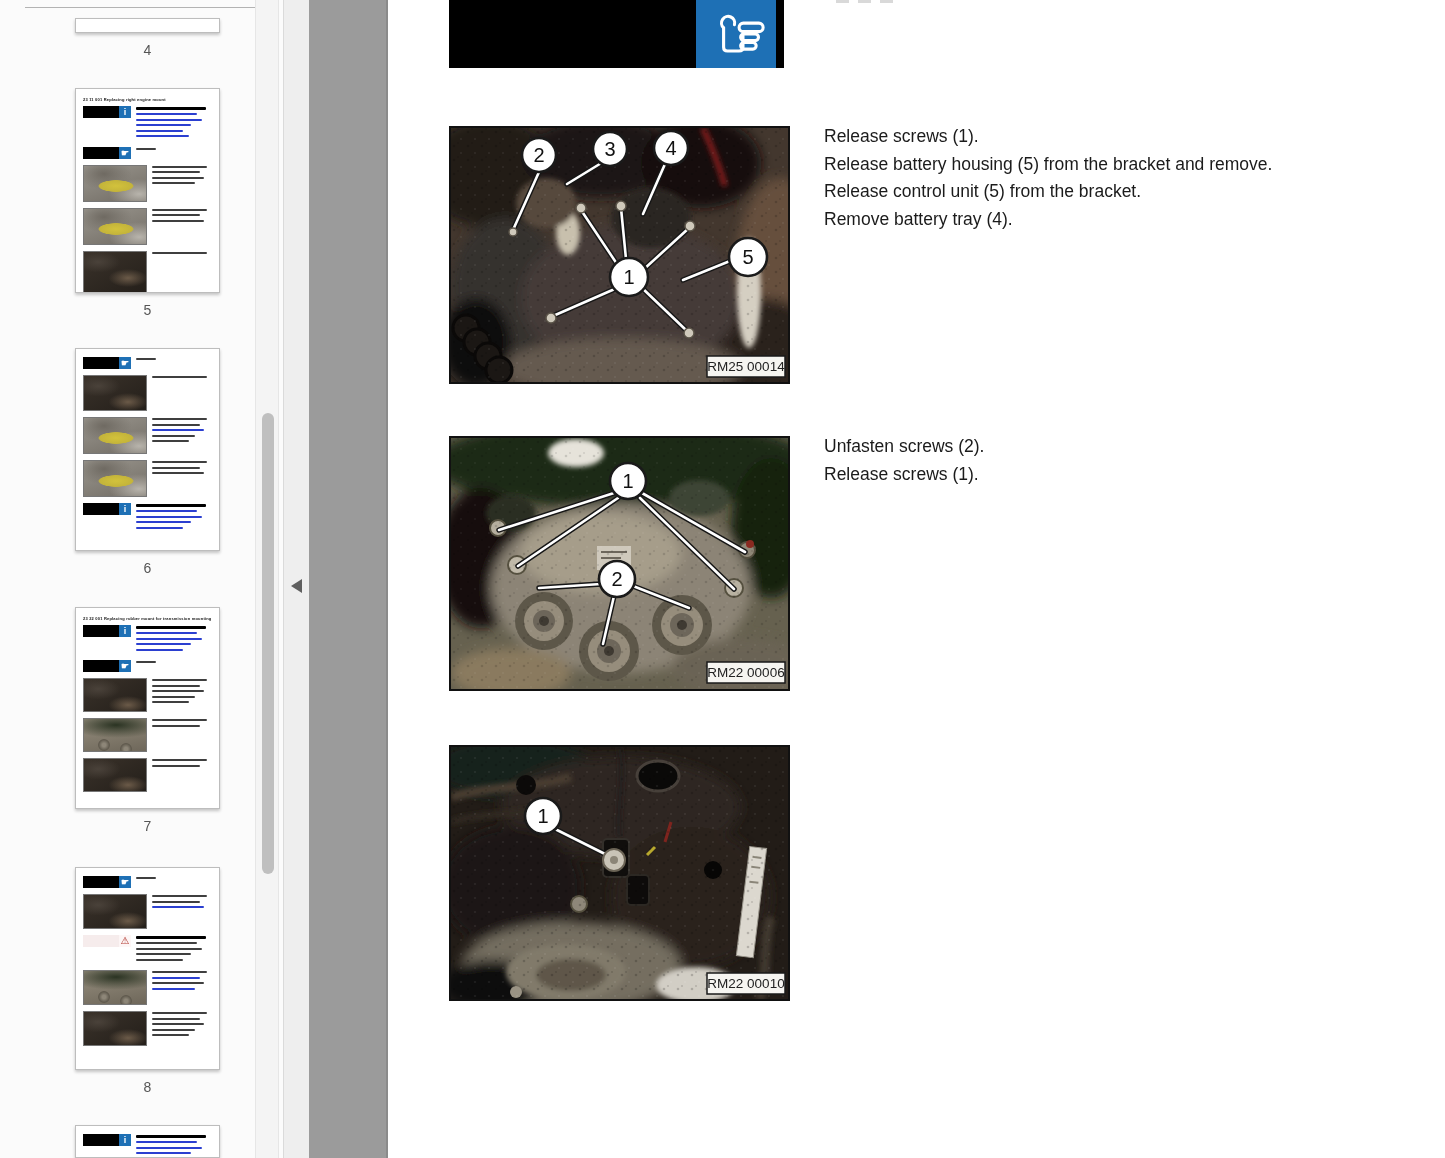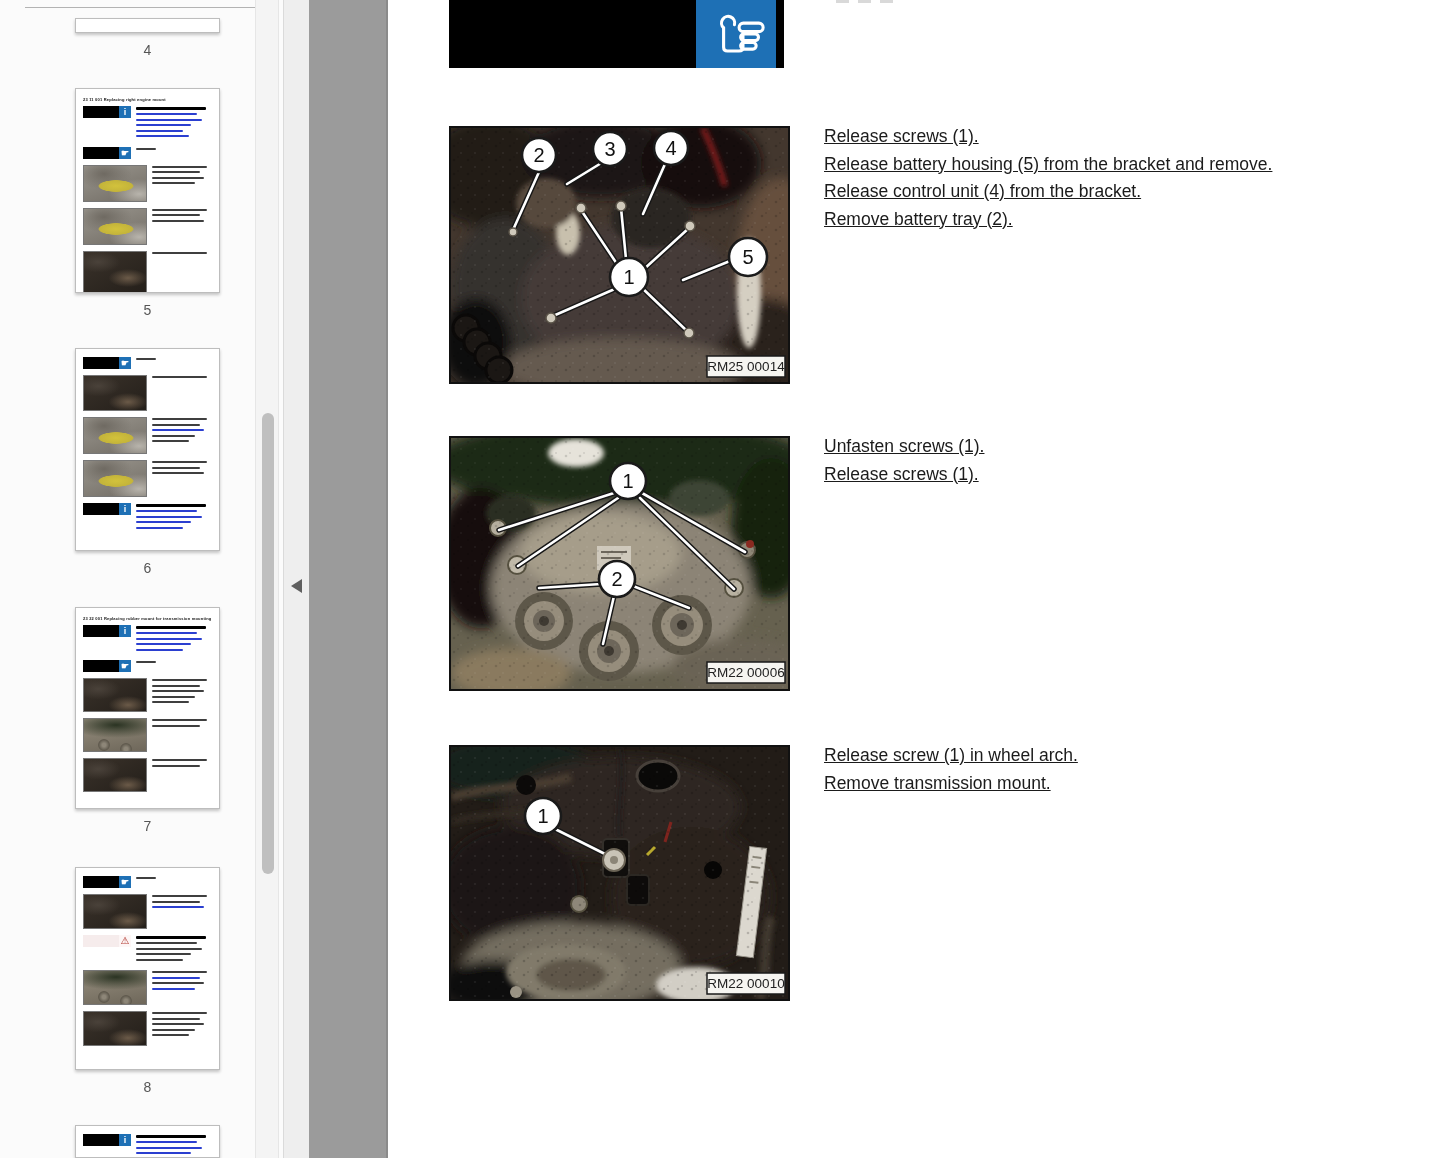--- a/index.html
+++ b/index.html
@@ -50,21 +50,21 @@
       border-top:7px solid transparent;border-bottom:7px solid transparent;border-right:11px solid #5f5f5f;}
   .grayband{position:absolute;left:309px;top:0;width:79px;height:1158px;background:#9b9b9b;border-right:2px solid #8b8b8b;box-sizing:border-box;}
 
   
   .page{position:absolute;left:388px;top:0;width:1057px;height:1158px;background:#fff;}
   .note-banner{position:absolute;left:61px;top:0;width:335px;height:68px;display:flex;}
   .nb-black{flex:1;background:#000;}
   .nb-blue{width:80px;background:#1e70b5;display:flex;align-items:center;justify-content:center;}
   .nb-end{width:8px;background:#000;}
   .figure{position:absolute;left:61px;width:337px;border:2px solid #111;box-sizing:content-box;}
-  .instr{position:absolute;left:436px;font-size:17.5px;line-height:27.5px;color:#1b1b1b;text-decoration:underline;}
+  .instr{position:absolute;left:436px;font-size:17.5px;line-height:27.5px;color:#1b1b1b;}
   .remnant{position:absolute;top:0;height:3px;width:13px;background:#d9d9d9;}
 </style>
 </head>
 <body>
 
 <div class="app">
 
   <div class="sidebar">
     <div class="sidebar-topline"></div>
     <div id="thumbs">
@@ -380,22 +380,22 @@
           <text x="178" y="156">1</text>
           <text x="297" y="136">5</text>
         </g>
         <rect x="256" y="228" width="78" height="21" fill="#f6f5f1" stroke="#1a1a1a" stroke-width="1.5"></rect>
         <text x="295" y="243" font-size="13.5" fill="#222" text-anchor="middle" font-family="Liberation Sans, sans-serif">RM25 00014</text>
       </svg>
     </div>
     <div class="instr" style="top:123px">
       <div>Release screws (1).</div>
       <div>Release battery housing (5) from the bracket and remove.</div>
-      <div>Release control unit (4) from the bracket.</div>
-      <div>Remove battery tray (2).</div>
+      <div>Release control unit (5) from the bracket.</div>
+      <div>Remove battery tray (4).</div>
     </div>
 
     <div class="figure" style="top:436px;height:251px">
       <svg width="337" height="251" viewBox="0 0 337 251">
         <rect width="337" height="251" fill="#66614f"></rect>
         <g filter="url(#b4)">
           <ellipse cx="170" cy="25" rx="190" ry="45" fill="#1e2a18"></ellipse>
           <ellipse cx="30" cy="120" rx="45" ry="70" fill="#14110d"></ellipse>
           <ellipse cx="320" cy="90" rx="40" ry="70" fill="#17200f"></ellipse>
           <ellipse cx="170" cy="150" rx="130" ry="85" fill="#8c8476"></ellipse>
@@ -450,21 +450,21 @@
         </g>
         <g font-size="20" fill="#111" text-anchor="middle" font-family="Liberation Sans, sans-serif">
           <text x="177" y="50">1</text>
           <text x="166" y="148">2</text>
         </g>
         <rect x="256" y="224" width="78" height="21" fill="#f6f5f1" stroke="#1a1a1a" stroke-width="1.5"></rect>
         <text x="295" y="239" font-size="13.5" fill="#222" text-anchor="middle" font-family="Liberation Sans, sans-serif">RM22 00006</text>
       </svg>
     </div>
     <div class="instr" style="top:433px">
-      <div>Unfasten screws (1).</div>
+      <div>Unfasten screws (2).</div>
       <div>Release screws (1).</div>
     </div>
 
     <div class="figure" style="top:745px;height:252px">
       <svg width="337" height="252" viewBox="0 0 337 252">
         <rect width="337" height="252" fill="#221c17"></rect>
         <g filter="url(#b4)">
           <ellipse cx="60" cy="20" rx="80" ry="30" fill="#17221c"></ellipse>
           <ellipse cx="170" cy="60" rx="120" ry="50" fill="#2e2620"></ellipse>
           <ellipse cx="60" cy="140" rx="70" ry="60" fill="#1a1512"></ellipse>
@@ -503,19 +503,15 @@
         <use href="#f3L" stroke="#161616" stroke-width="5.5"></use>
         <use href="#f3L" stroke="#ffffff" stroke-width="2.6"></use>
         <circle cx="163" cy="113" r="11" fill="#c9c4b7" stroke="#6b6456" stroke-width="2"></circle>
         <circle cx="163" cy="113" r="4" fill="#8b8577"></circle>
         <circle cx="92" cy="69" r="18" fill="#fff" stroke="#1a1a1a" stroke-width="2.6"></circle>
         <text x="92" y="76" font-size="20" fill="#111" text-anchor="middle" font-family="Liberation Sans, sans-serif">1</text>
         <rect x="256" y="226" width="78" height="21" fill="#f6f5f1" stroke="#1a1a1a" stroke-width="1.5"></rect>
         <text x="295" y="241" font-size="13.5" fill="#222" text-anchor="middle" font-family="Liberation Sans, sans-serif">RM22 00010</text>
       </svg>
     </div>
-    <div class="instr" style="top:742px">
-      <div>Release screw (1) in wheel arch.</div>
-      <div>Remove transmission mount.</div>
-    </div>
 
   </div>
 </div>
 
 </body></html>

